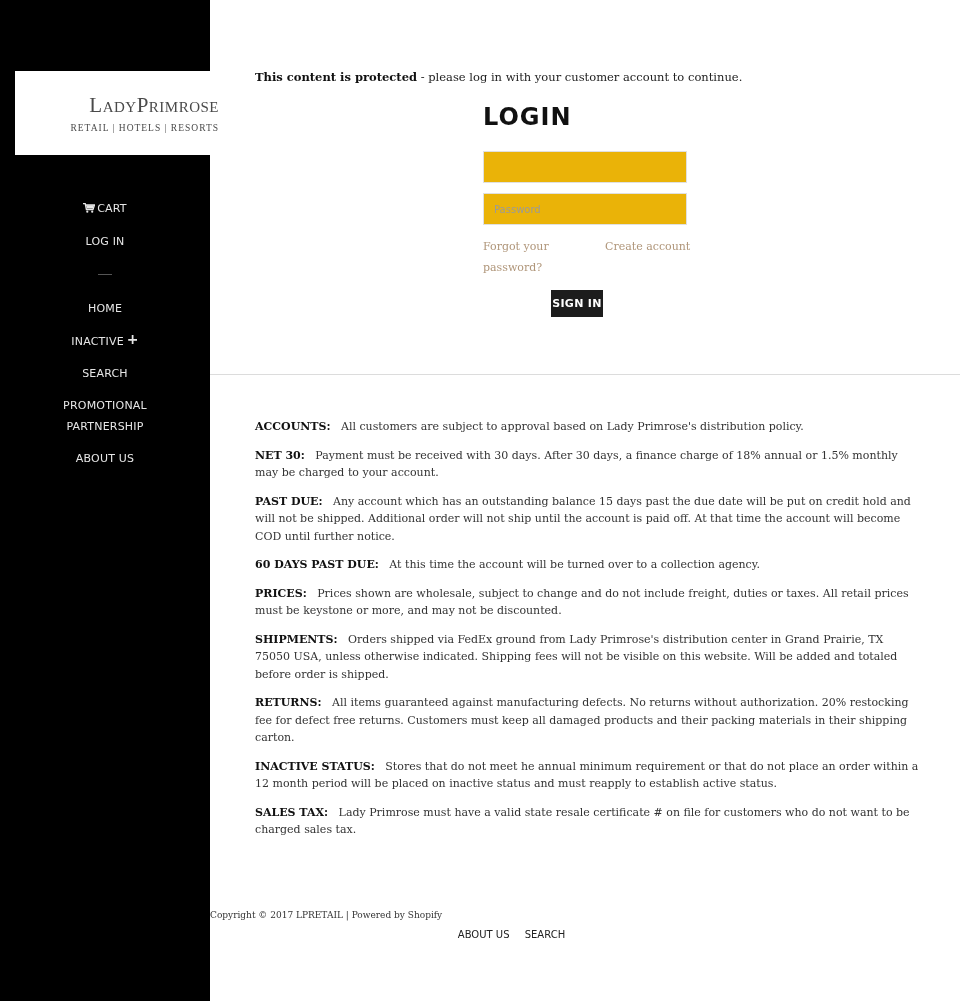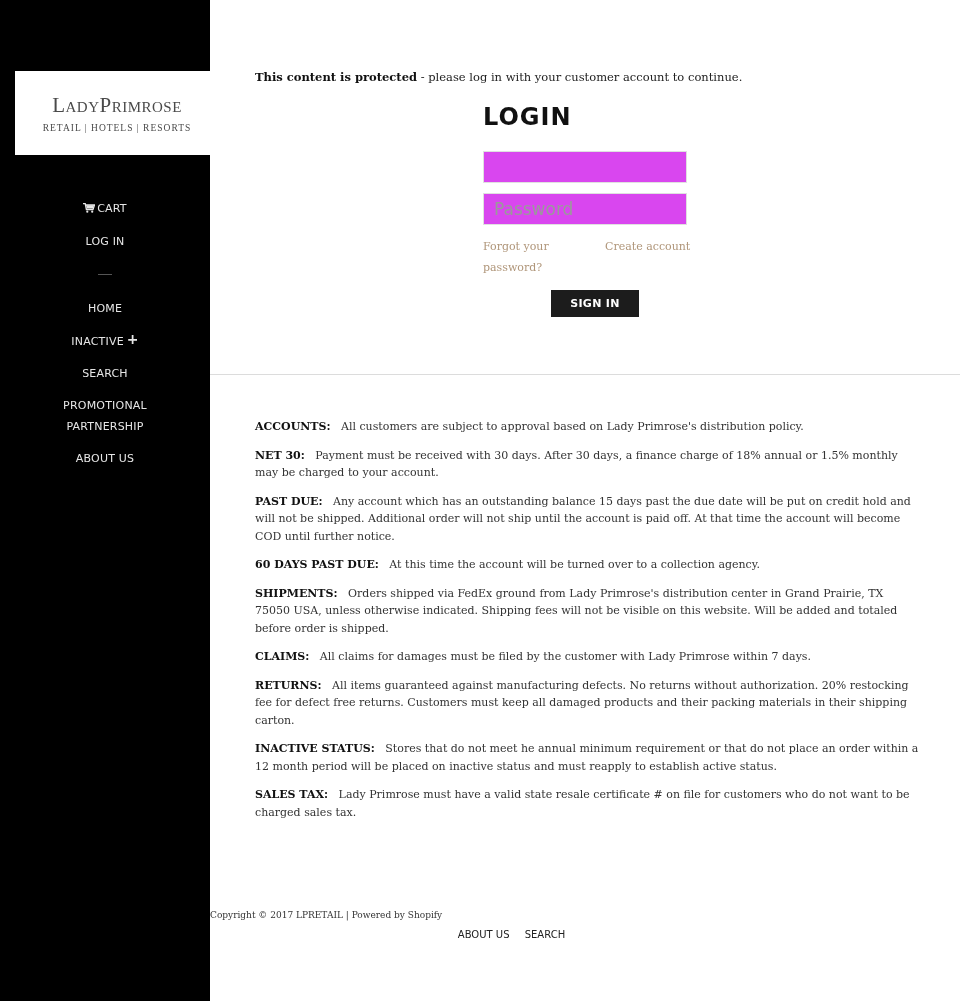--- a/index.html
+++ b/index.html
@@ -6,21 +6,21 @@
     html, body { width: 960px; height: 1001px; background: #ffffff; overflow: hidden; }
     body { position: relative; font-family: "DejaVu Serif", serif; color: #333; }
 
     
     .sidebar {
       position: absolute; left: 0; top: 0; width: 210px; height: 1001px;
       background: #000000;
     }
     .logo-box {
       position: absolute; left: 15px; top: 71px; width: 204px; height: 84px;
-      background: #ffffff; text-align: center;
+      background: #ffffff; text-align: right;
     }
     .logo-title {
       display: block; margin-top: 22px;
       font-family: "Liberation Serif", serif; font-size: 21px; letter-spacing: 0.5px;
       color: #4a4a4a; font-variant: small-caps;
     }
     .logo-sub {
       display: block; margin-top: 5px;
       font-family: "Liberation Serif", serif; font-size: 9.5px; letter-spacing: 1px;
       color: #4a4a4a;
@@ -44,34 +44,34 @@
       font-size: 11.5px; color: #222;
     }
     .protected-msg b { font-weight: bold; color: #111; }
     .login-title {
       position: absolute; left: 273px; top: 103px;
       font-family: "DejaVu Sans", sans-serif; font-weight: bold; font-size: 24px;
       color: #111; letter-spacing: 1px;
     }
     .input {
       position: absolute; left: 273px; width: 204px; height: 32px;
-      border: 1px solid #e0e0e0; background: #d946ef;
-      font-family: "DejaVu Sans", sans-serif; font-size: 17px; color: #333;
+      border: 1px solid #e0e0e0; background: #eab308;
+      font-family: "DejaVu Sans", sans-serif; font-size: 10px; color: #333;
       padding: 0 10px; outline: none;
     }
     .input::placeholder { color: #9a9a9a; }
     .input-email { top: 151px; }
     .input-password { top: 193px; }
     .link {
       position: absolute; font-size: 11px; color: #b0967a; line-height: 21px; cursor: pointer;
     }
     .forgot { left: 273px; top: 236px; width: 90px; }
     .create { left: 395px; top: 236px; }
     .signin-btn {
-      position: absolute; left: 341px; top: 290px; width: 88px; height: 27px;
+      position: absolute; left: 341px; top: 290px; width: 52px; height: 27px;
       background: #1c1c1c; color: #fff; border: none;
       font-family: "DejaVu Sans", sans-serif; font-size: 11px; font-weight: bold;
       letter-spacing: 0.3px; cursor: pointer;
     }
     .hr {
       position: absolute; left: 0; top: 374px; width: 750px; height: 1px; background: #dcdcdc;
     }
     .policies { position: absolute; left: 45px; top: 418px; width: 665px; }
     .policy {
       font-size: 11px; line-height: 17.5px; color: #333; margin-bottom: 11px;
@@ -133,22 +133,22 @@
 
   <button class="signin-btn">SIGN IN</button>
 
   <div class="hr"></div>
 
   <section class="policies">
     <p class="policy"><b>ACCOUNTS:</b>&nbsp;&nbsp; <span>All customers are subject to approval based on Lady Primrose's distribution policy.</span></p>
     <p class="policy"><b>NET 30:</b>&nbsp;&nbsp; <span>Payment must be received with 30 days.  After 30 days, a finance charge of 18% annual or 1.5% monthly may be charged to your account.</span></p>
     <p class="policy"><b>PAST DUE:</b>&nbsp;&nbsp; <span>Any account which has an outstanding balance 15 days past the due date will be put on credit hold and will not be shipped. Additional order will not ship until the account is paid off.  At that time the account will become COD until further notice.</span></p>
     <p class="policy"><b>60 DAYS PAST DUE:</b>&nbsp;&nbsp; <span>At this time the account will be turned over to a collection agency.</span></p>
+    <p class="policy"><b>PRICES:</b>&nbsp;&nbsp; <span>Prices shown are wholesale, subject to change and do not include freight, duties or taxes.  All retail prices must be keystone or more, and may not be discounted.</span></p>
     <p class="policy"><b>SHIPMENTS:</b>&nbsp;&nbsp; <span>Orders shipped via FedEx ground from Lady Primrose's distribution center in Grand Prairie, TX 75050 USA, unless otherwise indicated.  Shipping fees will not be visible on this website. Will be added and totaled before order is shipped.</span></p>
-    <p class="policy"><b>CLAIMS:</b>&nbsp;&nbsp; <span>All claims for damages must be filed by the customer with Lady Primrose within 7 days.</span></p>
     <p class="policy"><b>RETURNS:</b>&nbsp;&nbsp; <span>All items guaranteed against manufacturing defects.  No returns without authorization.  20% restocking fee for defect free returns.  Customers must keep all damaged products and their packing materials in their shipping carton.</span></p>
     <p class="policy"><b>INACTIVE STATUS:</b>&nbsp;&nbsp; <span>Stores that do not meet he annual minimum requirement or that do not place an order within a 12 month period will be placed on inactive status and must reapply to establish active status.</span></p>
     <p class="policy"><b>SALES TAX:</b>&nbsp;&nbsp; <span>Lady Primrose must have a valid state resale certificate # on file for customers who do not want to be charged sales tax.</span></p>
   </section>
 
   <footer>
     <div class="footer-copy">Copyright © 2017 LPRETAIL | Powered by Shopify</div>
     <div class="footer-links">
       <span>ABOUT US</span>
       <span>SEARCH</span>

